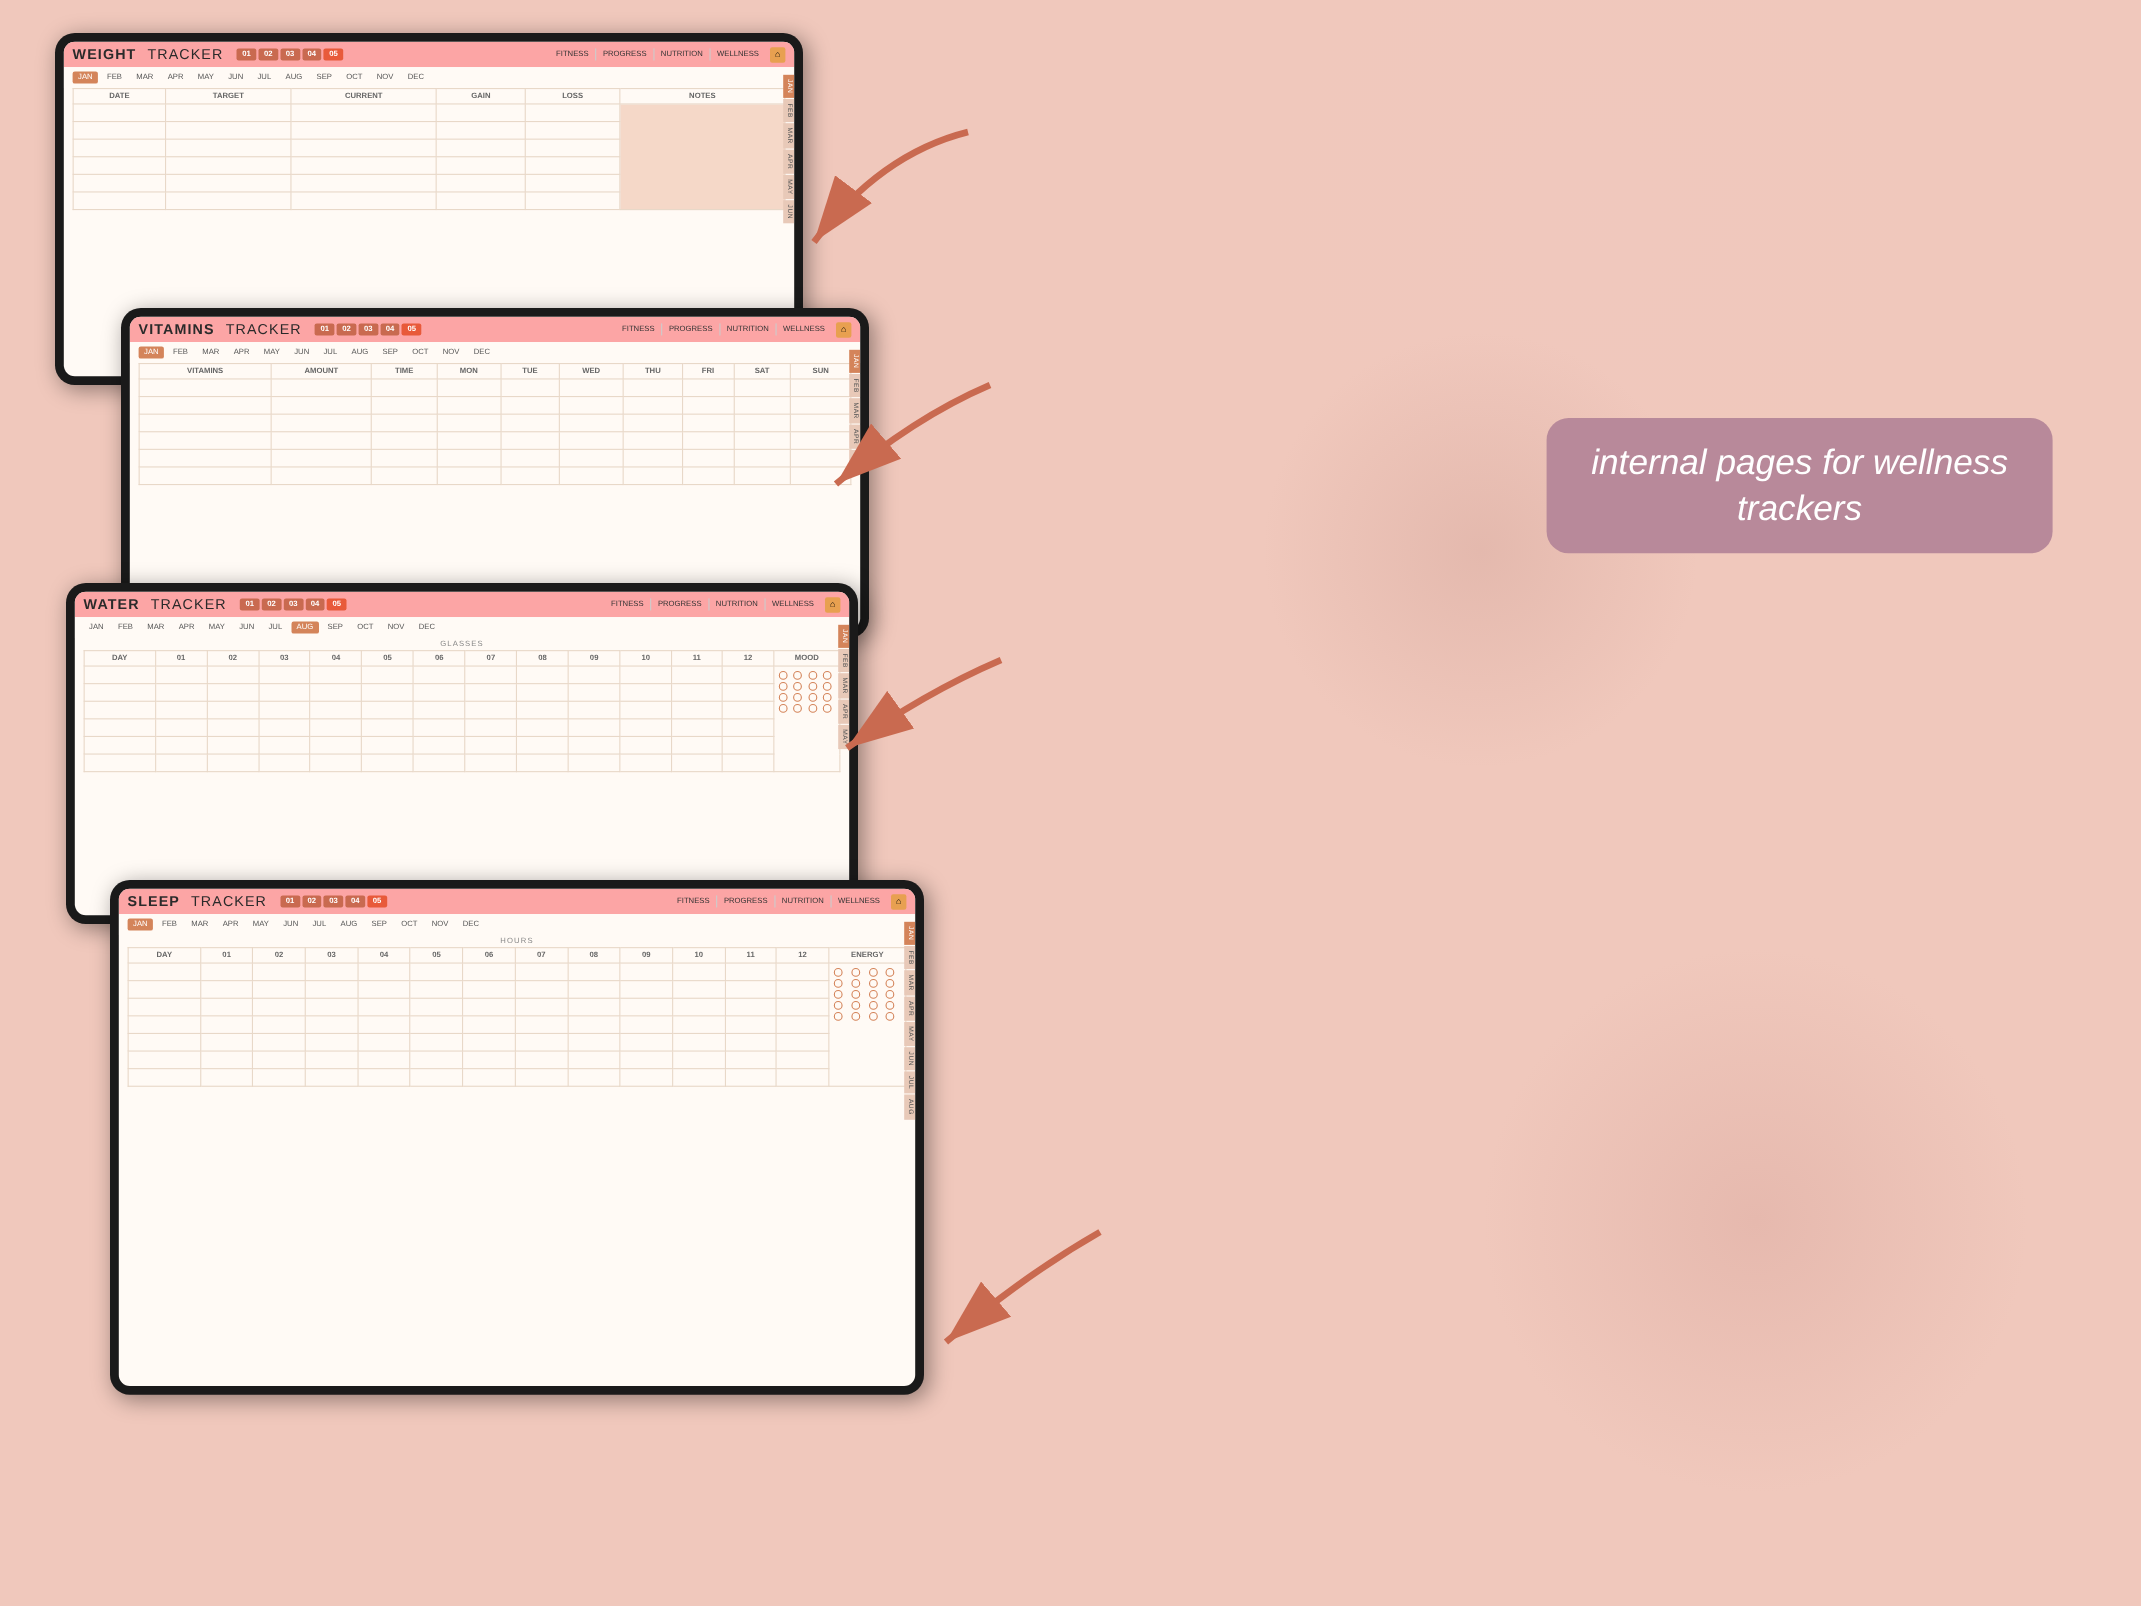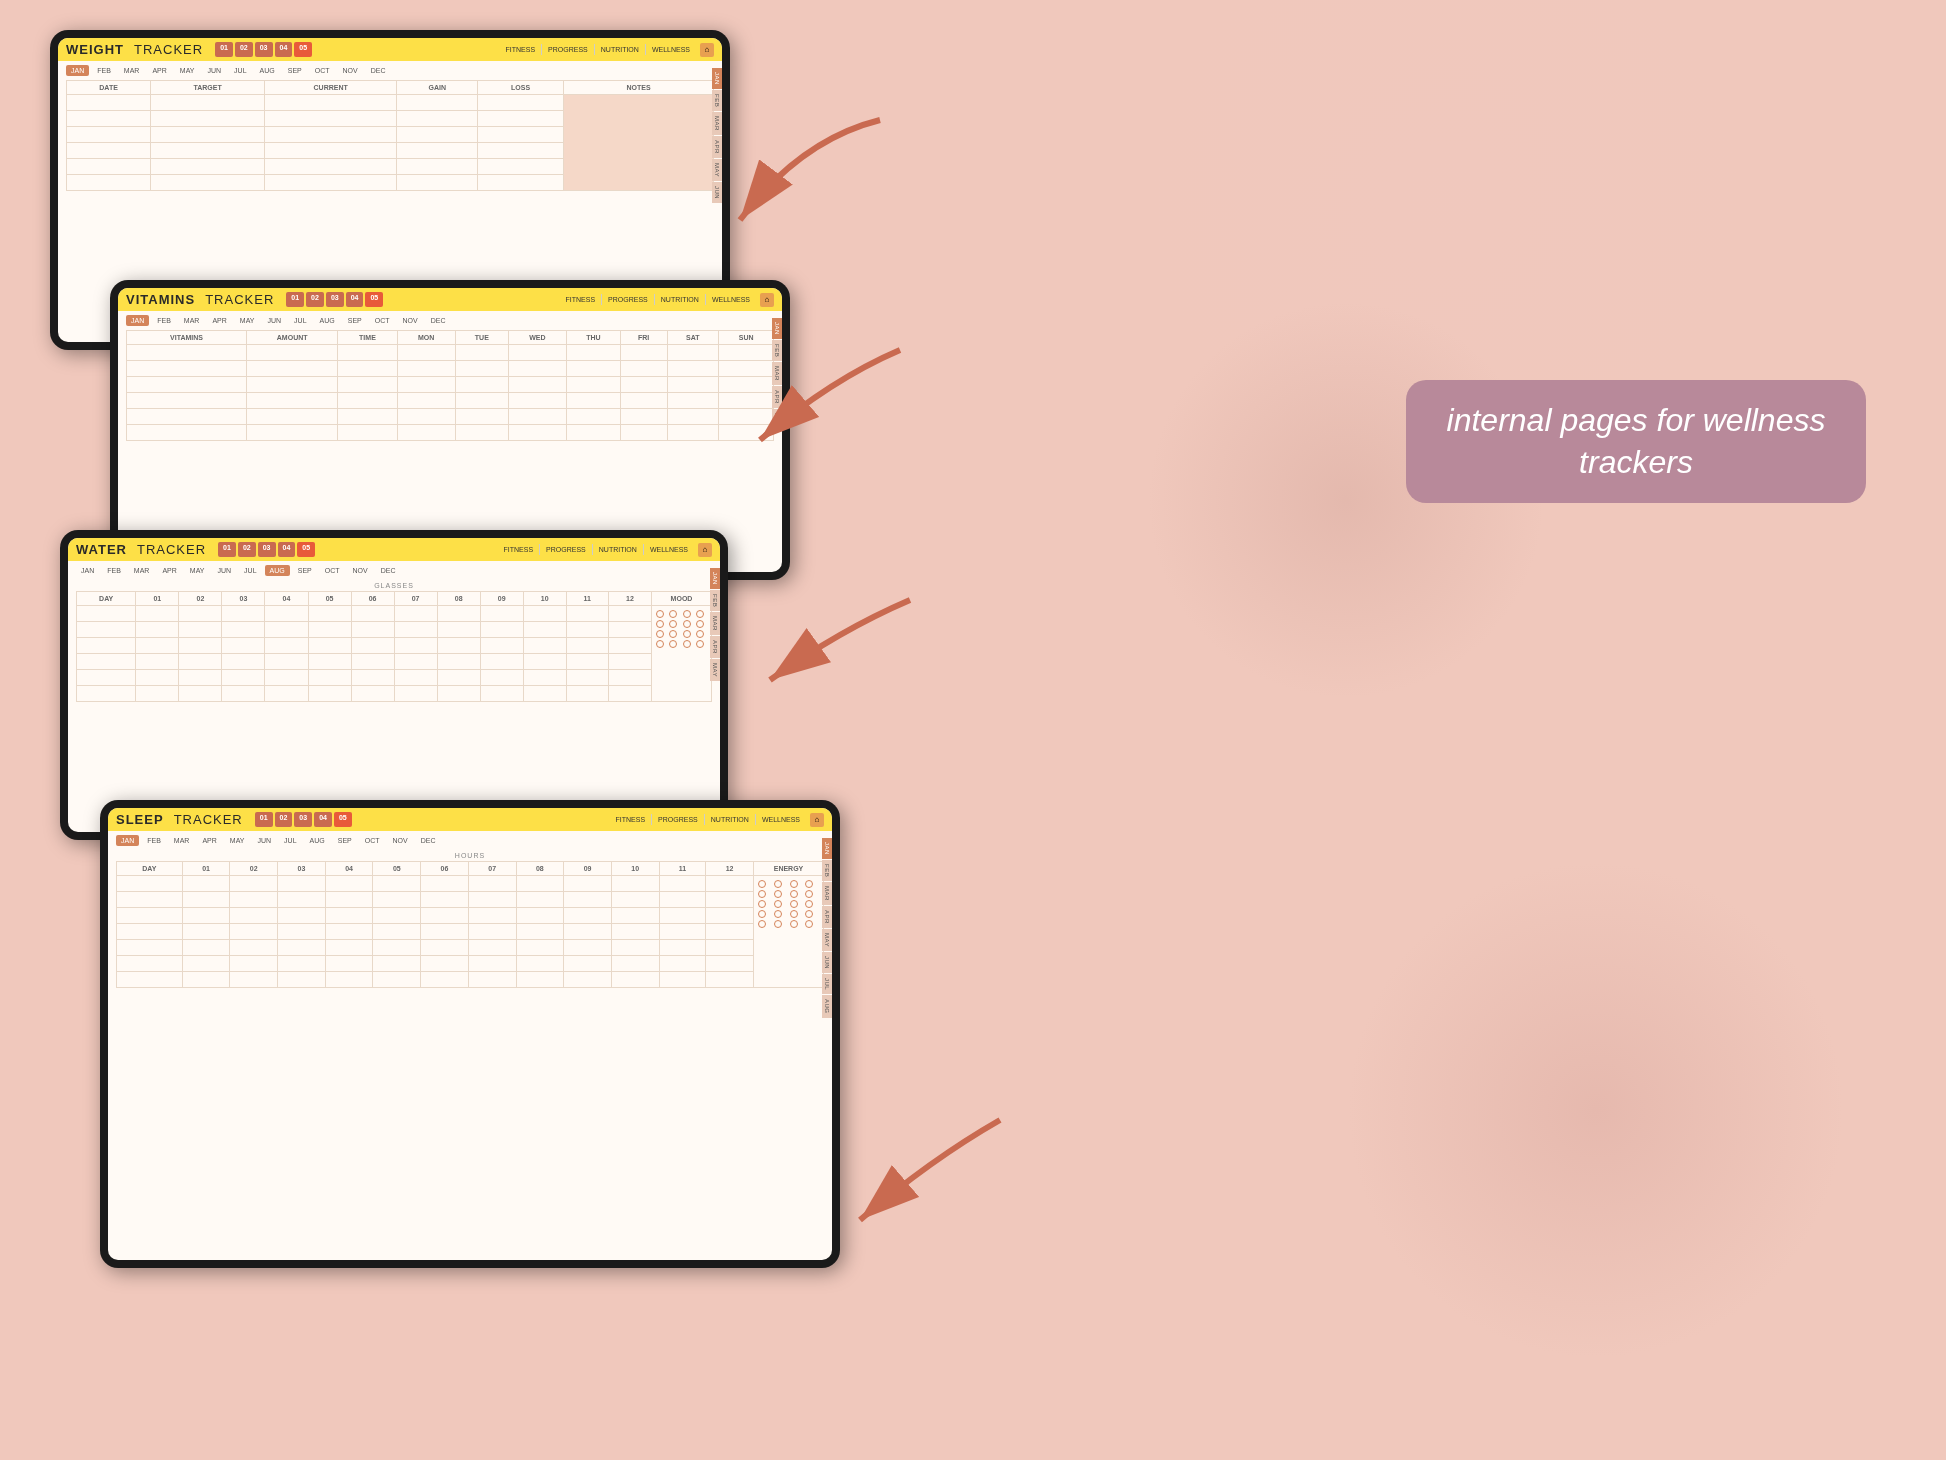--- a/index.html
+++ b/index.html
@@ -26,22 +26,23 @@
       width: 100%;
       height: 100%;
       border-radius: 10px;
       overflow: hidden;
       position: relative;
     }
 
     
     .tracker-header {
       display: flex;
+      align-items: center;
       padding: 4px 8px;
-      background: #fde047;
+      background: #fca5a5;
       gap: 6px;
     }
 
     .tracker-title {
       font-size: 13px;
       font-weight: bold;
       text-transform: uppercase;
       letter-spacing: 1px;
       color: #2a2a2a;
     }
@@ -440,21 +441,21 @@
     <div class="side-tabs">
       <div class="side-tab active">JAN</div>
       <div class="side-tab">FEB</div>
       <div class="side-tab">MAR</div>
       <div class="side-tab">APR</div>
       <div class="side-tab">MAY</div>
     </div>
   </div>
 </div>
 
-<div class="tablet" style="left:60px;top:530px;width:668px;height:310px;">
+<div class="tablet" style="left:60px;top:530px;width:720px;height:310px;">
   <div class="tablet-screen">
     <div class="tracker-header">
       <span class="tracker-title">WATER</span>
       <span class="tracker-title" style="font-weight:300;margin-left:4px;">TRACKER</span>
       <div class="nav-tabs">
         <div class="nav-tab">01</div>
         <div class="nav-tab">02</div>
         <div class="nav-tab">03</div>
         <div class="nav-tab">04</div>
         <div class="nav-tab" style="background:#e85a3a;">05</div>

